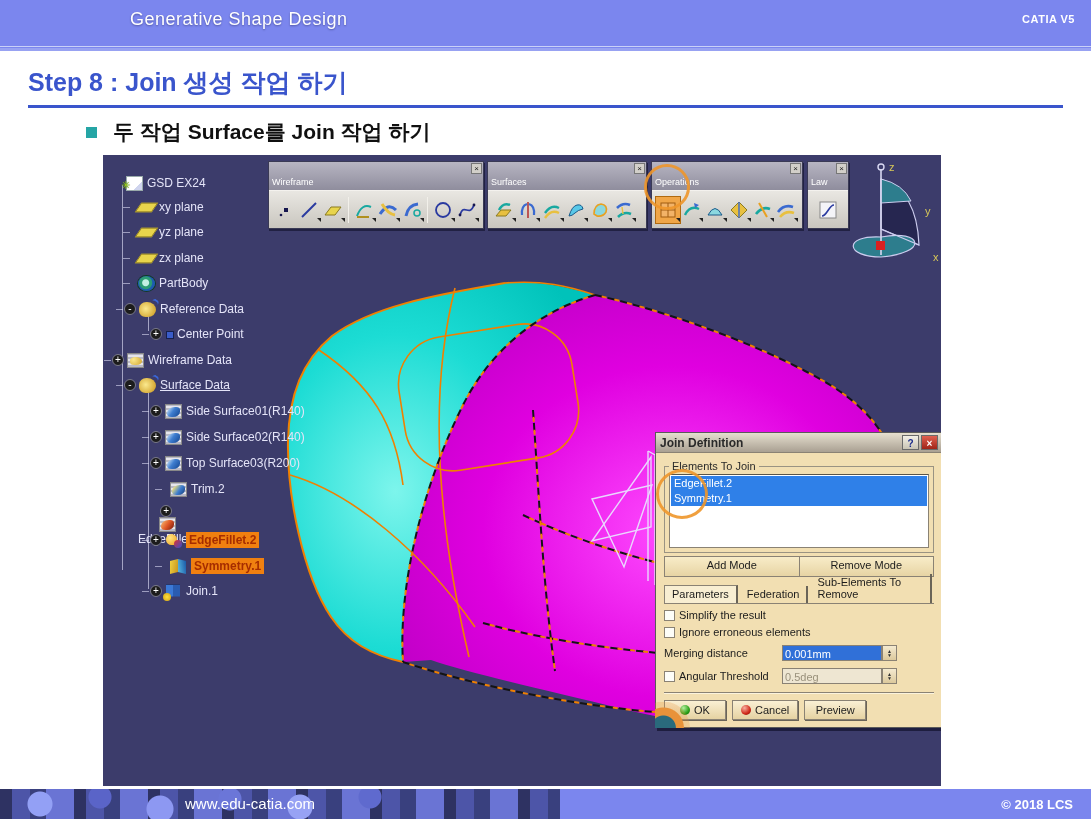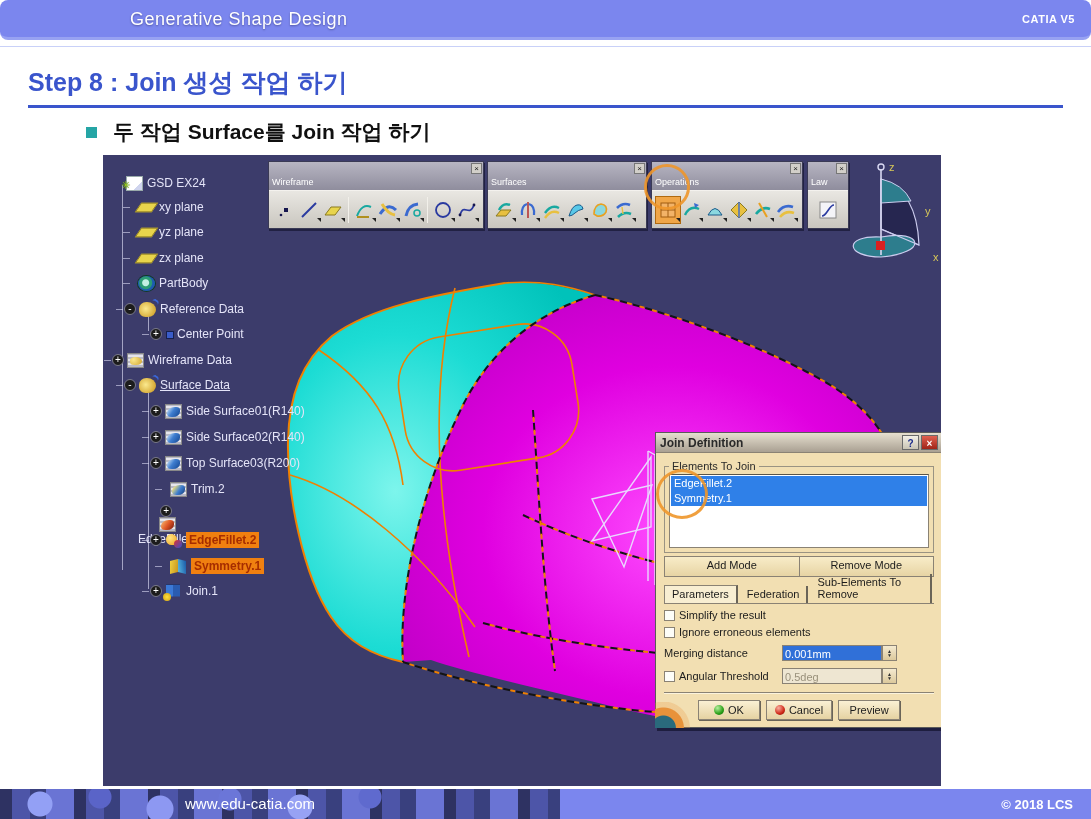--- a/index.html
+++ b/index.html
@@ -1,21 +1,21 @@
 <!DOCTYPE html>
 <html><head>
 <meta charset="utf-8">
 <style>
   * { margin:0; padding:0; box-sizing:border-box; }
   html,body { width:1091px; height:819px; }
   body { font-family:"Liberation Sans","DejaVu Sans",sans-serif; background:#fff; overflow:hidden; }
   .slide { position:relative; width:1091px; height:819px; background:#fff; }
 
   
-  .topbar { position:absolute; left:0; top:0; width:1091px; height:40px; background:#7b86ee; border-bottom:3px solid #98a2f2;border-radius:8px; }
+  .topbar { position:absolute; left:0; top:0; width:1091px; height:51px; background:#7b86ee; border-bottom:3px solid #98a2f2; }
   .topbar::after { content:""; position:absolute; left:0; top:46px; width:1091px; height:1px; background:#c9d1f8; }
   .deco { position:absolute; top:0; height:100%; left:0; width:560px;
     background:
       radial-gradient(circle 18px at 30px 18px, #93a0f5 0 17px, transparent 18px),
       radial-gradient(circle 16px at 75px 30px, #5a64c8 0 15px, transparent 16px),
       radial-gradient(circle 20px at 130px 14px, #8d98f2 0 19px, transparent 20px),
       radial-gradient(circle 15px at 180px 32px, #6b76d8 0 14px, transparent 15px),
       radial-gradient(circle 19px at 240px 16px, #97a2f4 0 18px, transparent 19px),
       radial-gradient(circle 16px at 300px 30px, #5f6ace 0 15px, transparent 16px),
       radial-gradient(circle 20px at 360px 14px, #909bf3 0 19px, transparent 20px),
@@ -113,21 +113,21 @@
   .cb.dis { background:#e8e2d2; }
   .dis-label { color:#b3a88c; }
   .gap { width:12px; }
   .frow { display:flex; align-items:center; margin-top:7px; }
   .flabel { width:118px; }
   .finput { width:100px; height:16px; line-height:16px; padding:0 2px; border:1px solid #8a8274; background:#3070d8; color:#fff; }
   .finput.dis { background:#eee6d2; color:#9a917c; }
   .spin { width:15px; height:16px; border:1px solid #8a8274; background:linear-gradient(#f4ead0,#dcc99c); display:flex; flex-direction:column; align-items:center; justify-content:center; font-size:5px; color:#333; line-height:4px; }
   .spin::before { content:"▲"; } .spin::after { content:"▼"; }
   .dlg-sep { height:1px; background:#8a8274; margin:8px 0 0; box-shadow:0 1px 0 #fbf3dd; }
-  .dlg-foot { display:flex; justify-content:center; gap:6px; margin-top:7px; }
+  .dlg-foot { display:flex; justify-content:flex-start; gap:6px; margin-top:7px; }
   .fbtn { height:20px; min-width:62px; padding:0 8px; display:flex; align-items:center; justify-content:center; gap:4px; background:linear-gradient(#faf0d4,#e5d2a2); border:1px solid #8a8274; box-shadow:1px 1px 0 #6a6458; cursor:pointer; }
   .ball { width:10px; height:10px; border-radius:50%; flex:none; }
   .ball.green { background:radial-gradient(circle at 35% 30%,#b8f0a0,#2aa018 60%,#0c5c08); }
   .ball.red { background:radial-gradient(circle at 35% 30%,#f8b0a0,#d02818 60%,#701008); }
   .dlg-blob { position:absolute; left:-1px; bottom:-1px; width:42px; height:26px; background:radial-gradient(circle at 20% 100%,#2a6a7c 0 12px,#e8923a 13px 20px,rgba(232,146,58,.25) 21px 26px,transparent 27px); border-radius:0 60% 0 0; }
 
   
   .ann { position:absolute; border:3px solid rgba(238,150,42,.9); border-radius:50%; z-index:7; pointer-events:none; }
   .ann.join-tool { left:541px; top:9px; width:46px; height:46px; }
   .ann.join-list { left:553px; top:314px; width:52px; height:50px; }

